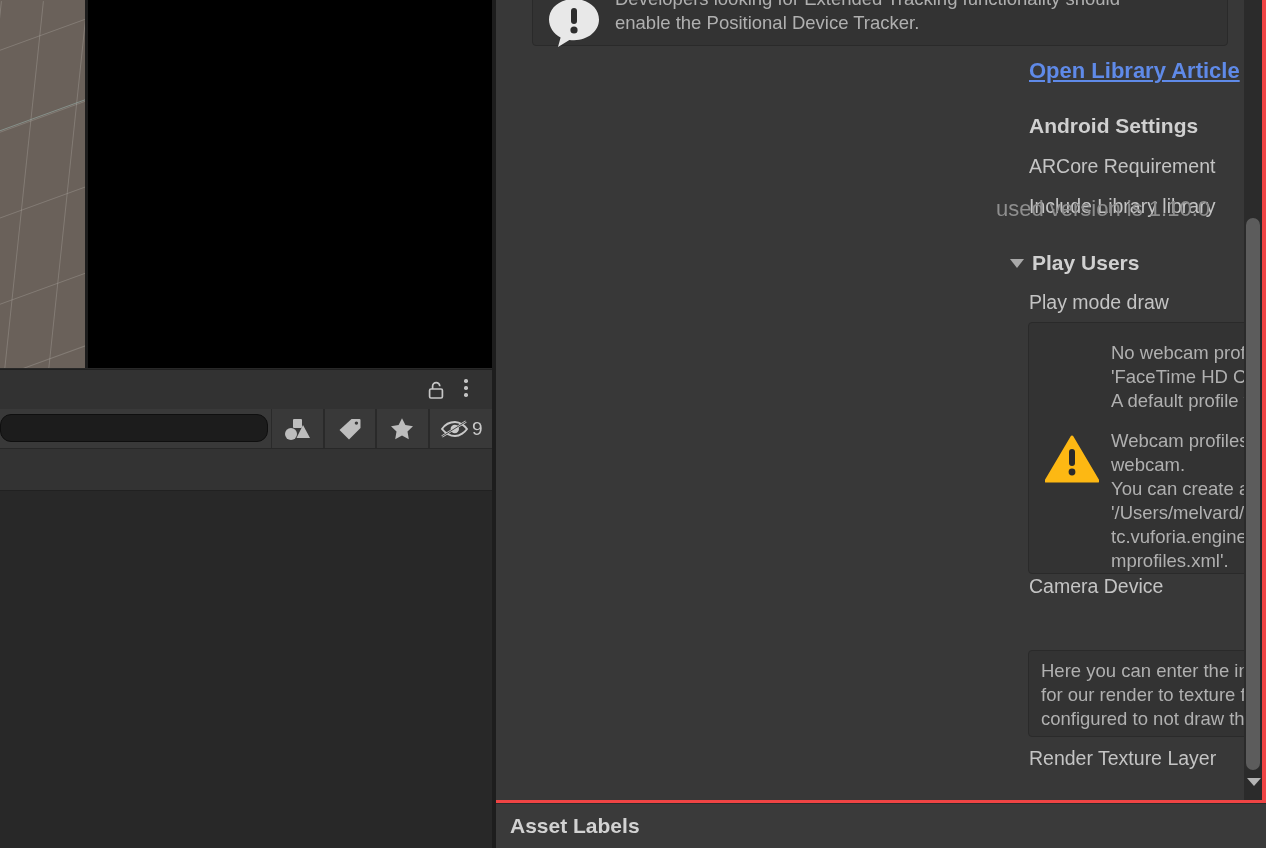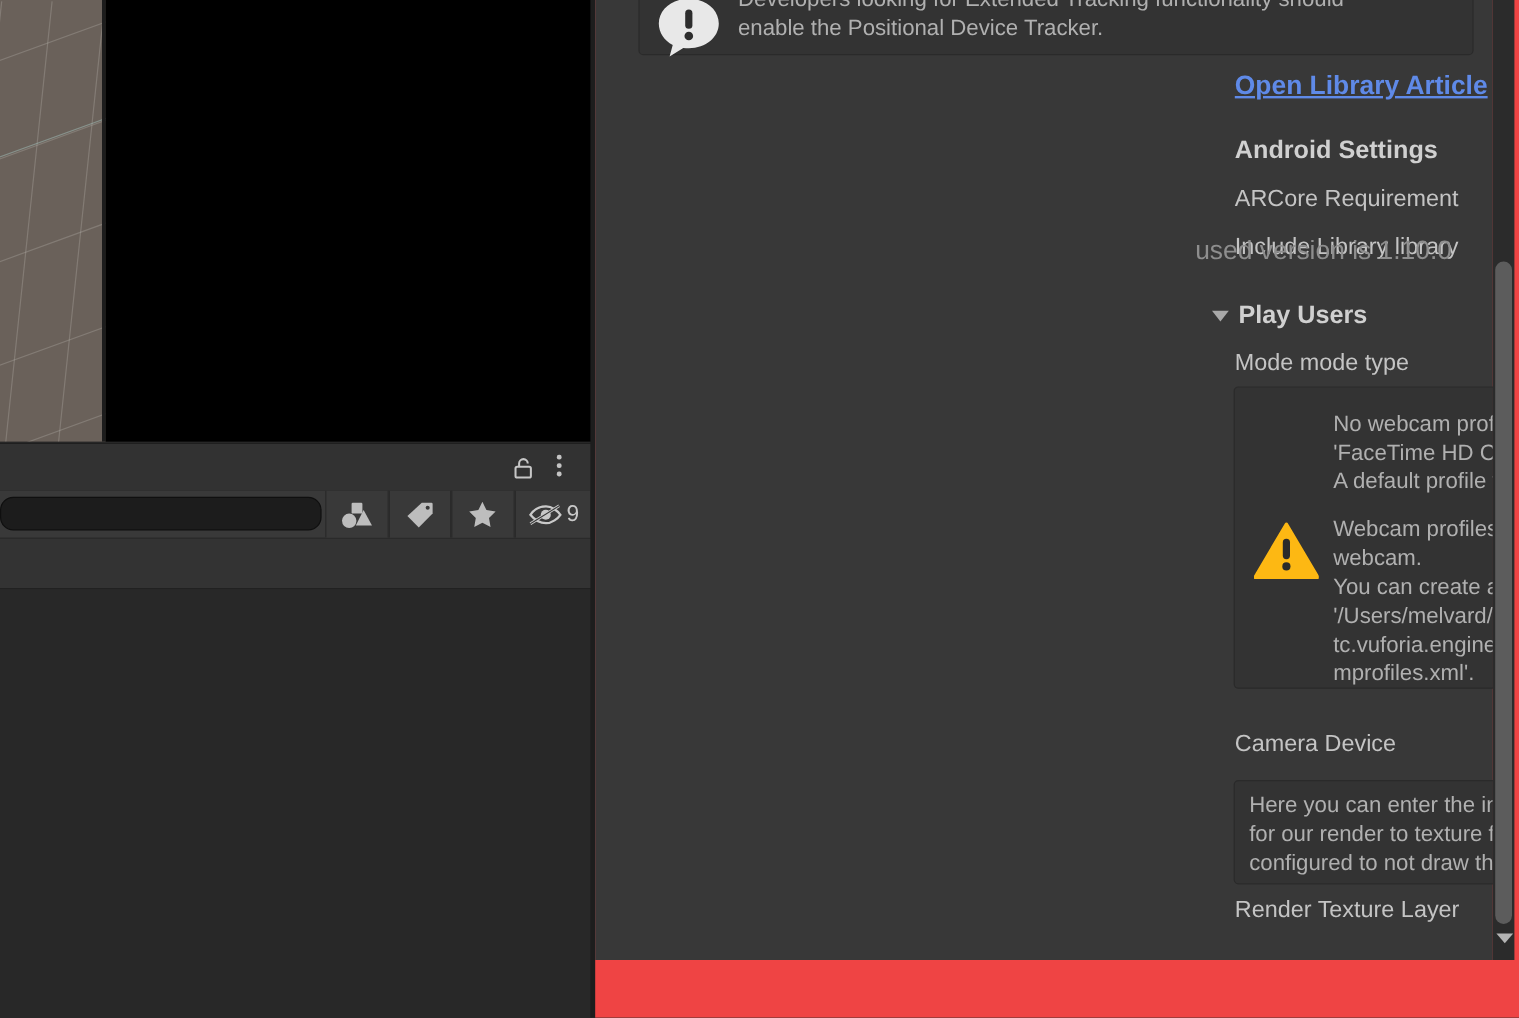--- a/index.html
+++ b/index.html
@@ -175,21 +175,21 @@
 
         <div class="lbl" style="position:absolute;left:533px;top:195px;">Include Library library</div>
 
         <div class="lbl-dim" style="position:absolute;right:34px;top:196px;">used version is 1.10.0</div>
 
         <div class="foldout" style="position:absolute;left:514px;top:251px;">
           <span class="tri"></span>
           <span class="section-h">Play Users</span>
         </div>
 
-        <div class="lbl" style="position:absolute;left:533px;top:291px;">Mode mode type</div>
+        <div class="lbl" style="position:absolute;left:533px;top:291px;">Play mode draw</div>
 
         <div class="helpbox" style="position:absolute;left:532px;top:322px;width:700px;height:252px;flex-direction:column;box-sizing:border-box;padding:10px 12px;">
           <div class="htext" style="margin-left:70px;margin-top:8px;">No webcam profile has been found for your webcam model:
 'FaceTime HD Camera'.
 A default profile will be used.</div>
           <div style="display:flex;align-items:flex-start;margin-top:16px;">
             <span style="flex:0 0 auto;margin:6px 12px 0 4px;">
               <svg width="54" height="48" viewBox="0 0 54 48">
                 <path d="M27 2 L53 46 H1 Z" fill="#FDB813" stroke="#FDB813" stroke-width="3" stroke-linejoin="round"></path>
                 <rect x="24" y="14" width="6" height="17" rx="3" fill="#2a2a2a"></rect>
@@ -198,33 +198,36 @@
             </span>
             <span class="htext">Webcam profiles ensure that Play Mode performs well with your
 webcam.
 You can create a custom profile for your camera by editing
 '/Users/melvard/Documents/Test/Library/PackageCache/com.p
 tc.vuforia.engine@9.3.3/Vuforia/Editor/EditorResources/webca
 mprofiles.xml'.</span>
           </div>
         </div>
 
-        <div class="lbl" style="position:absolute;left:533px;top:575px;margin-top:34px;">Camera Device</div>
+        <div class="lbl" style="position:absolute;left:533px;top:575px;">Camera Device</div>
 
         <div class="helpbox" style="position:absolute;left:532px;top:650px;width:700px;height:87px;box-sizing:border-box;padding:8px 12px;">
           <span class="htext">Here you can enter the index of the layer that will be used internally
 for our render to texture functionality. the ARCamera will be
 configured to not draw this layer.</span>
         </div>
 
         <div class="lbl" style="position:absolute;left:533px;top:747px;">Render Texture Layer</div>
 
       </div>
     </div>
 
     <div id="vscroll">
       <div id="vthumb"></div>
       <div id="vdown"></div>
     </div>
 
+    <div id="asset-labels">
+      <span class="al">Asset Labels</span>
+    </div>
   </div>
 
 </div>
 
 </body></html>

